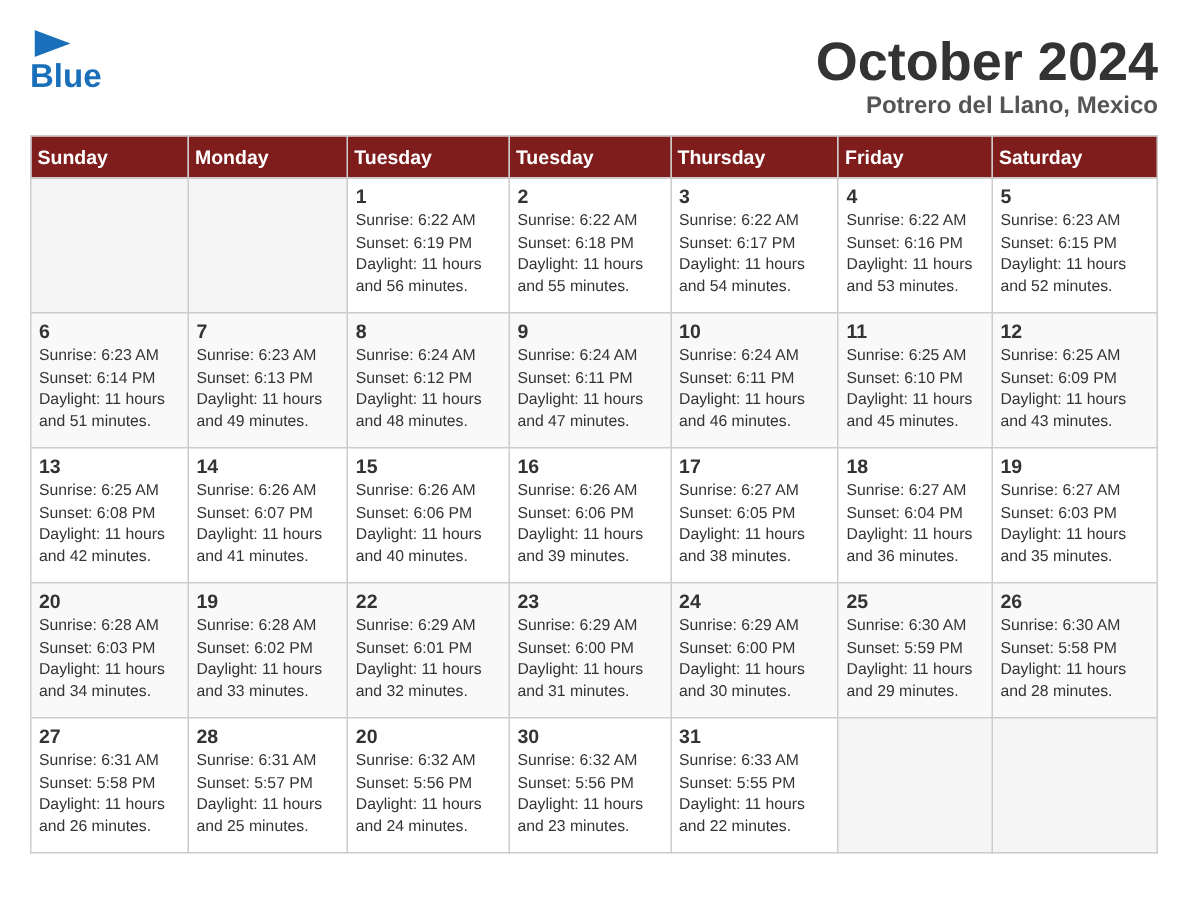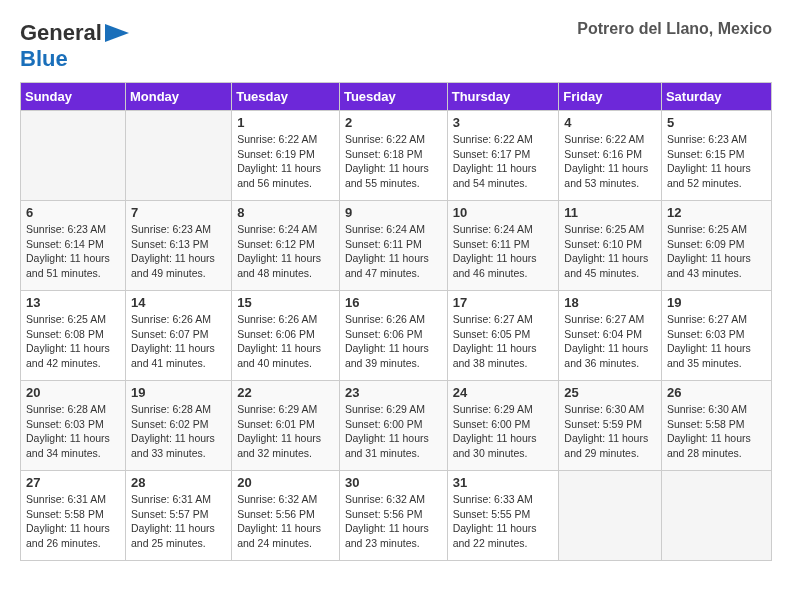--- a/index.html
+++ b/index.html
@@ -53,21 +53,21 @@
       font-size: 16px;
       color: #555;
       font-weight: bold;
     }
     .calendar {
       width: 100%;
       border-collapse: collapse;
       font-size: 11px;
     }
     .calendar th {
-      background-color: #6d28d9;
+      background-color: #7f1d1d;
       color: #fff;
       padding: 6px 4px;
       text-align: left;
       font-size: 13px;
       border: 1px solid #ccc;
     }
     .calendar td {
       border: 1px solid #ccc;
       padding: 4px 5px;
       vertical-align: top;
@@ -93,28 +93,28 @@
     .empty-cell {
       background: #f5f5f5 !important;
     }
   </style>
 </head>
 <body>
 
 <div class="header">
   <div class="logo">
     <div class="logo-text">
-      <span class="logo-general">General</span>
       <svg class="logo-flag" viewBox="0 0 24 18">
         <polygon points="0,0 24,9 0,18" fill="#1a6fba"></polygon>
       </svg>
     </div>
     <span class="logo-blue">Blue</span>
   </div>
   <div class="title-section">
+    <div class="month-title">October 2024</div>
     <div class="location">Potrero del Llano, Mexico</div>
   </div>
 </div>
 
 <table class="calendar">
   <thead>
     <tr id="header-row">
         <th>Sunday</th>
         <th>Monday</th>
         <th>Tuesday</th>

